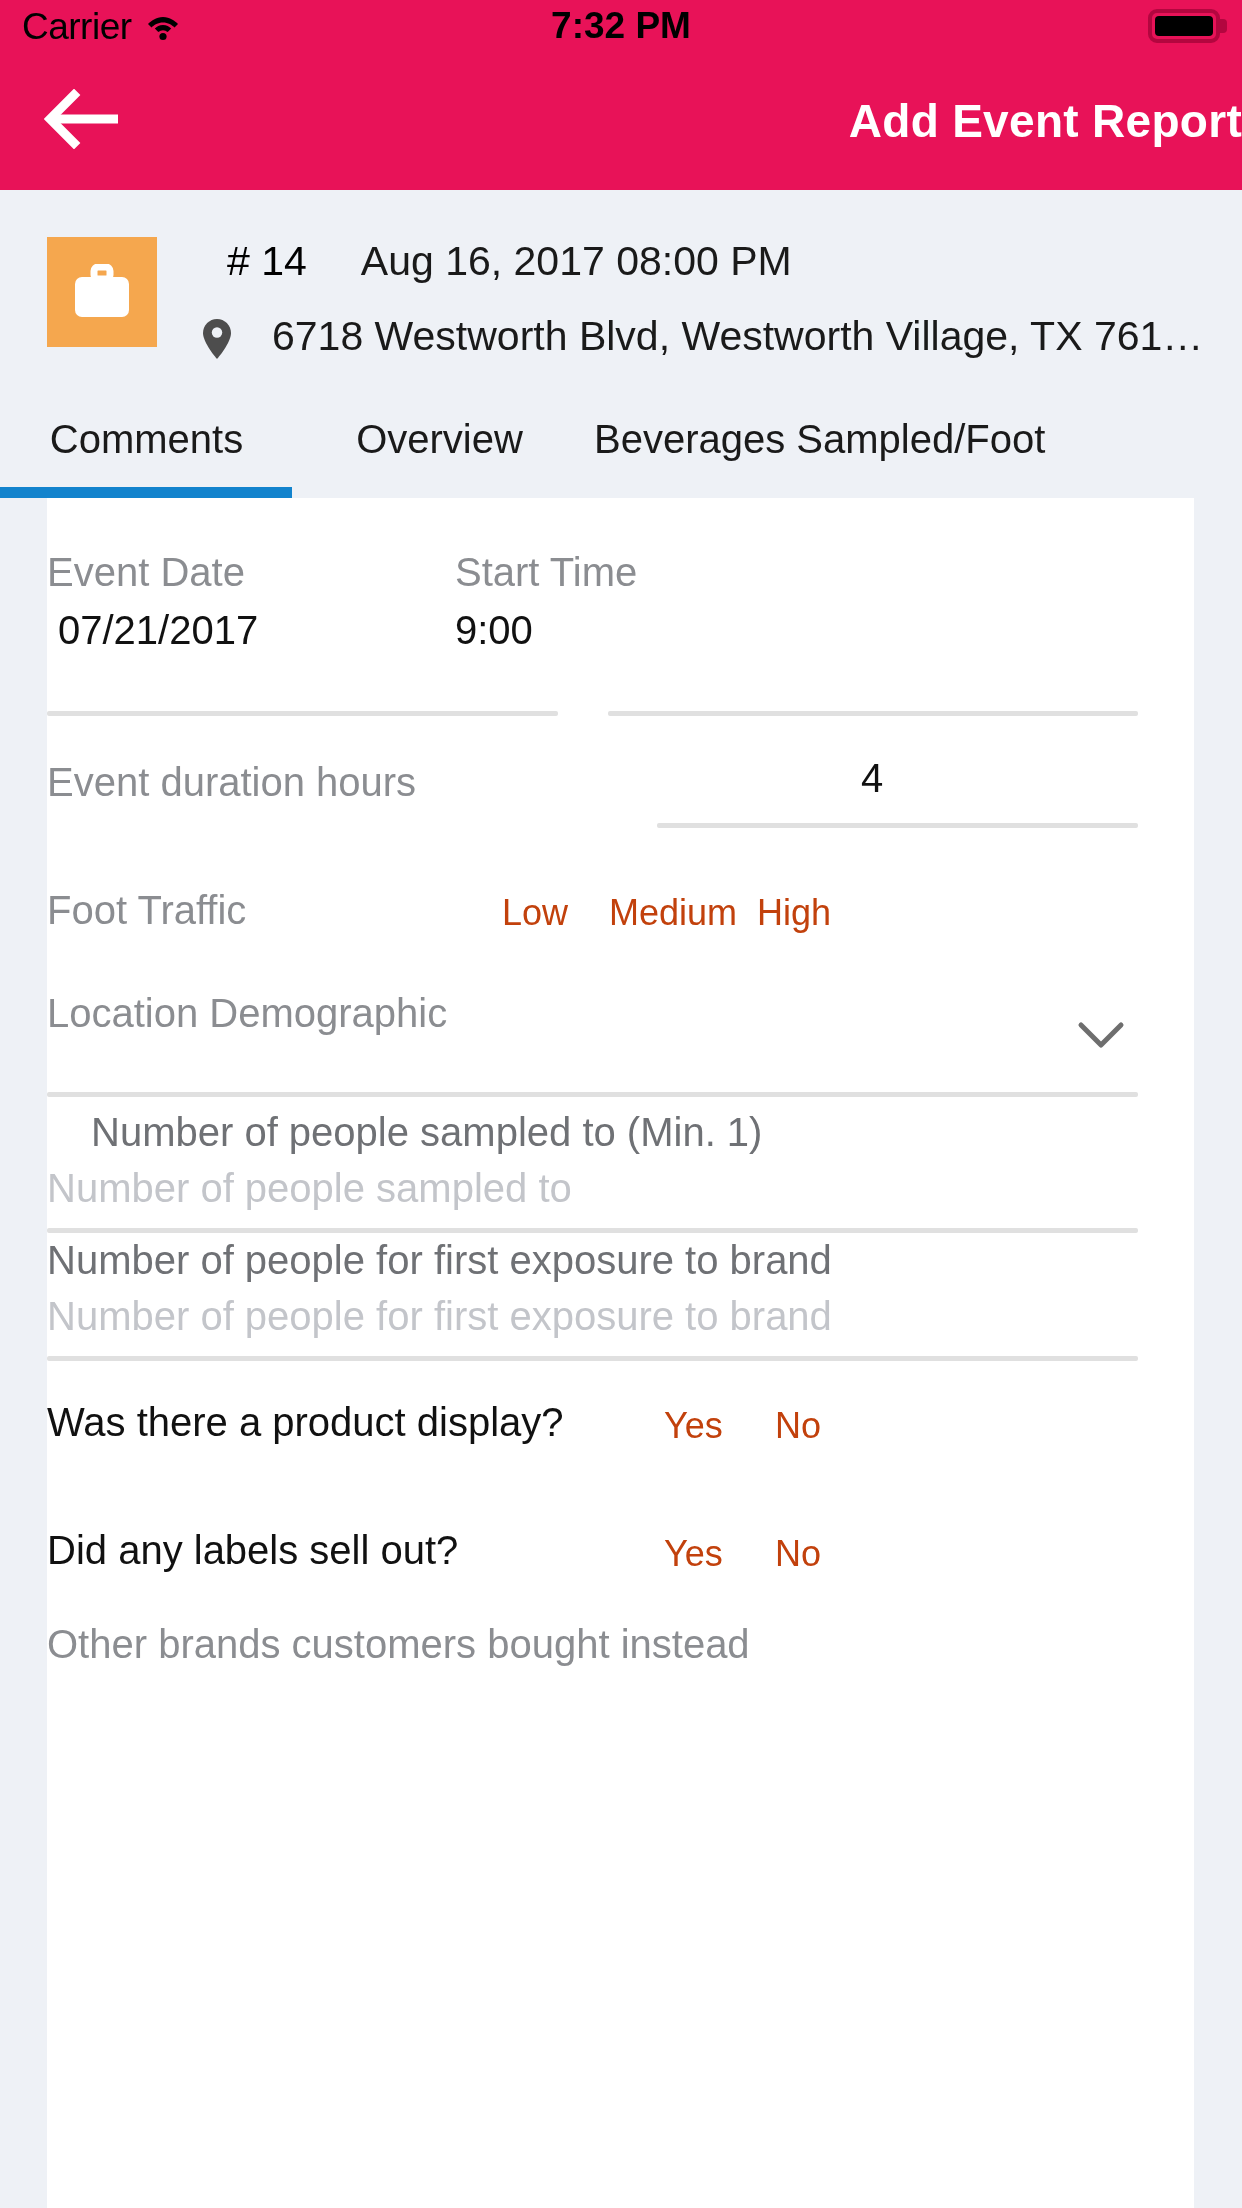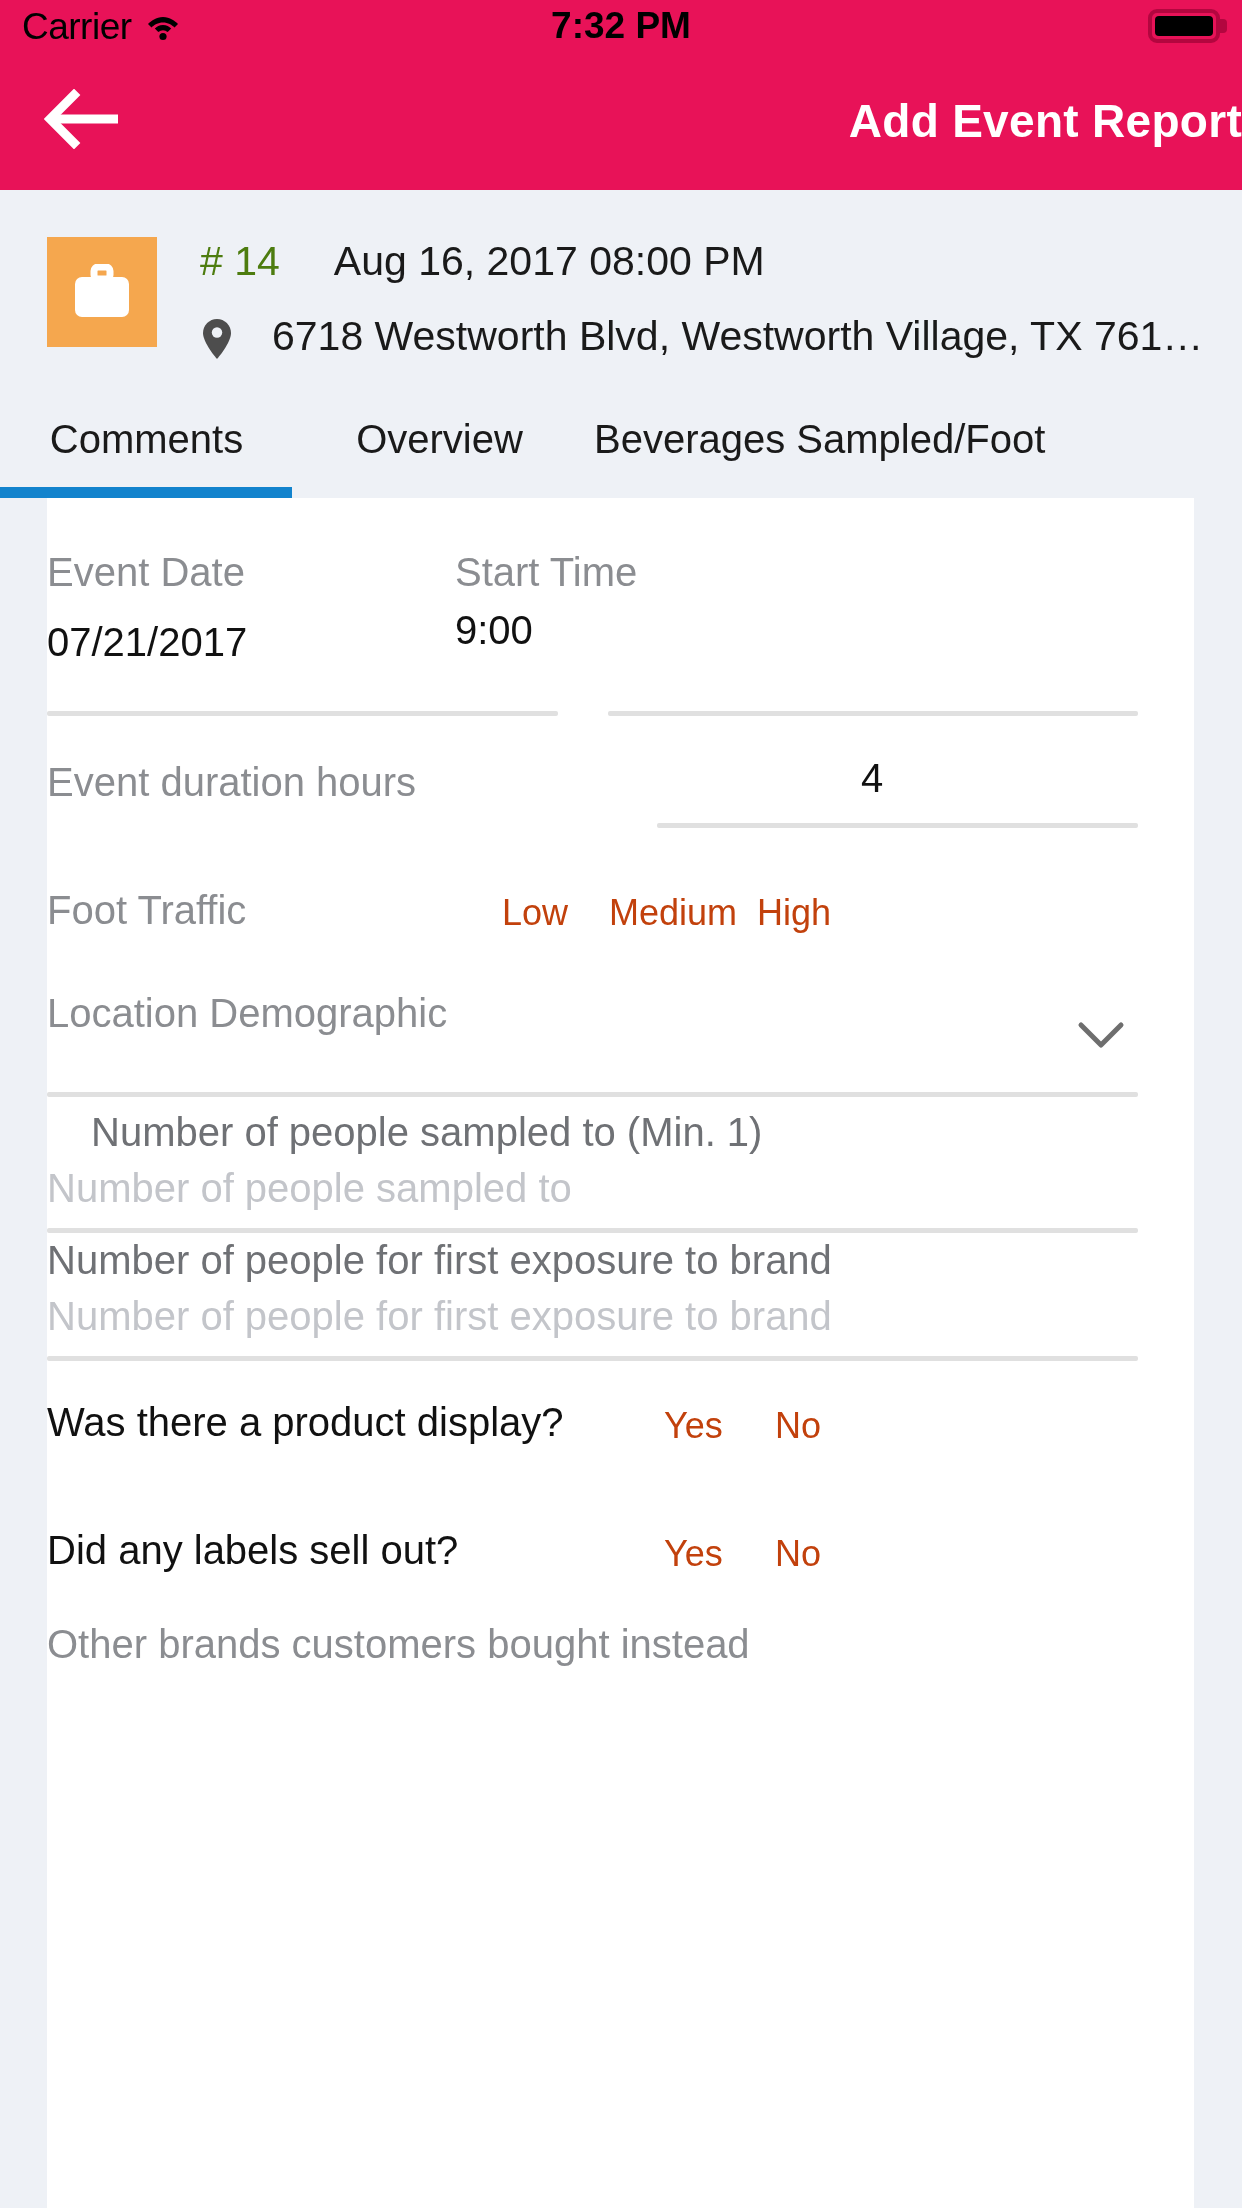--- a/index.html
+++ b/index.html
@@ -52,21 +52,21 @@
   .eventhead{
     position:absolute; top:190px; left:0; width:1242px; height:195px;
     background:#eef1f6;
   }
   .ev-icon{
     position:absolute; left:47px; top:47px; width:110px; height:110px;
     background:#f5a74e; display:flex; align-items:center; justify-content:center;
   }
   .ev-rows{ position:absolute; left:200px; top:48px; right:20px; }
   .ev-row1{ display:flex; align-items:baseline; height:60px; }
-  .ev-num{ color:#4d7c0f; font-size:41px; font-weight:400; white-space:nowrap; }
+  .ev-num{ color:#000000; font-size:41px; font-weight:400; white-space:nowrap;margin-left:27px; }
   .ev-date{ color:#1a1a1a; font-size:41px; margin-left:54px; white-space:nowrap; }
   .ev-row2{ display:flex; align-items:flex-end; height:62px;gap:16px; }
   .ev-pin{ width:34px; display:flex; justify-content:center; }
   .ev-addr{ color:#1a1a1a; font-size:41px; margin-left:22px; white-space:nowrap; }
 
   
   .tabs{
     position:absolute; top:385px; left:0; width:1242px; height:108px;
     background:#eef1f6; display:flex; align-items:center;
   }
@@ -159,21 +159,21 @@
   <div class="tab tab-0">Overview</div>
   <div class="tab tab-2">Beverages Sampled/Foot</div>
 </div>
 <div class="tab-indicator"></div>
 
 <div class="card">
   <div class="inner">
 
     <div>
       <div class="abs label" style="left:0px; top:52px;">Event Date</div>
-      <div class="abs value" style="left:0px; top:110px;margin-top:12px;">07/21/2017</div>
+      <div class="abs value" style="left:11px; top:110px;">07/21/2017</div>
       <div class="abs rule" style="left:0px; top:213px; width:511px;"></div>
     </div>
 
     <div>
       <div class="abs label" style="left:408px; top:52px;">Start Time</div>
       <div class="abs value" style="left:408px; top:110px;">9:00</div>
       <div class="abs rule" style="left:561px; top:213px; width:530px;"></div>
     </div>
 
     <div>

